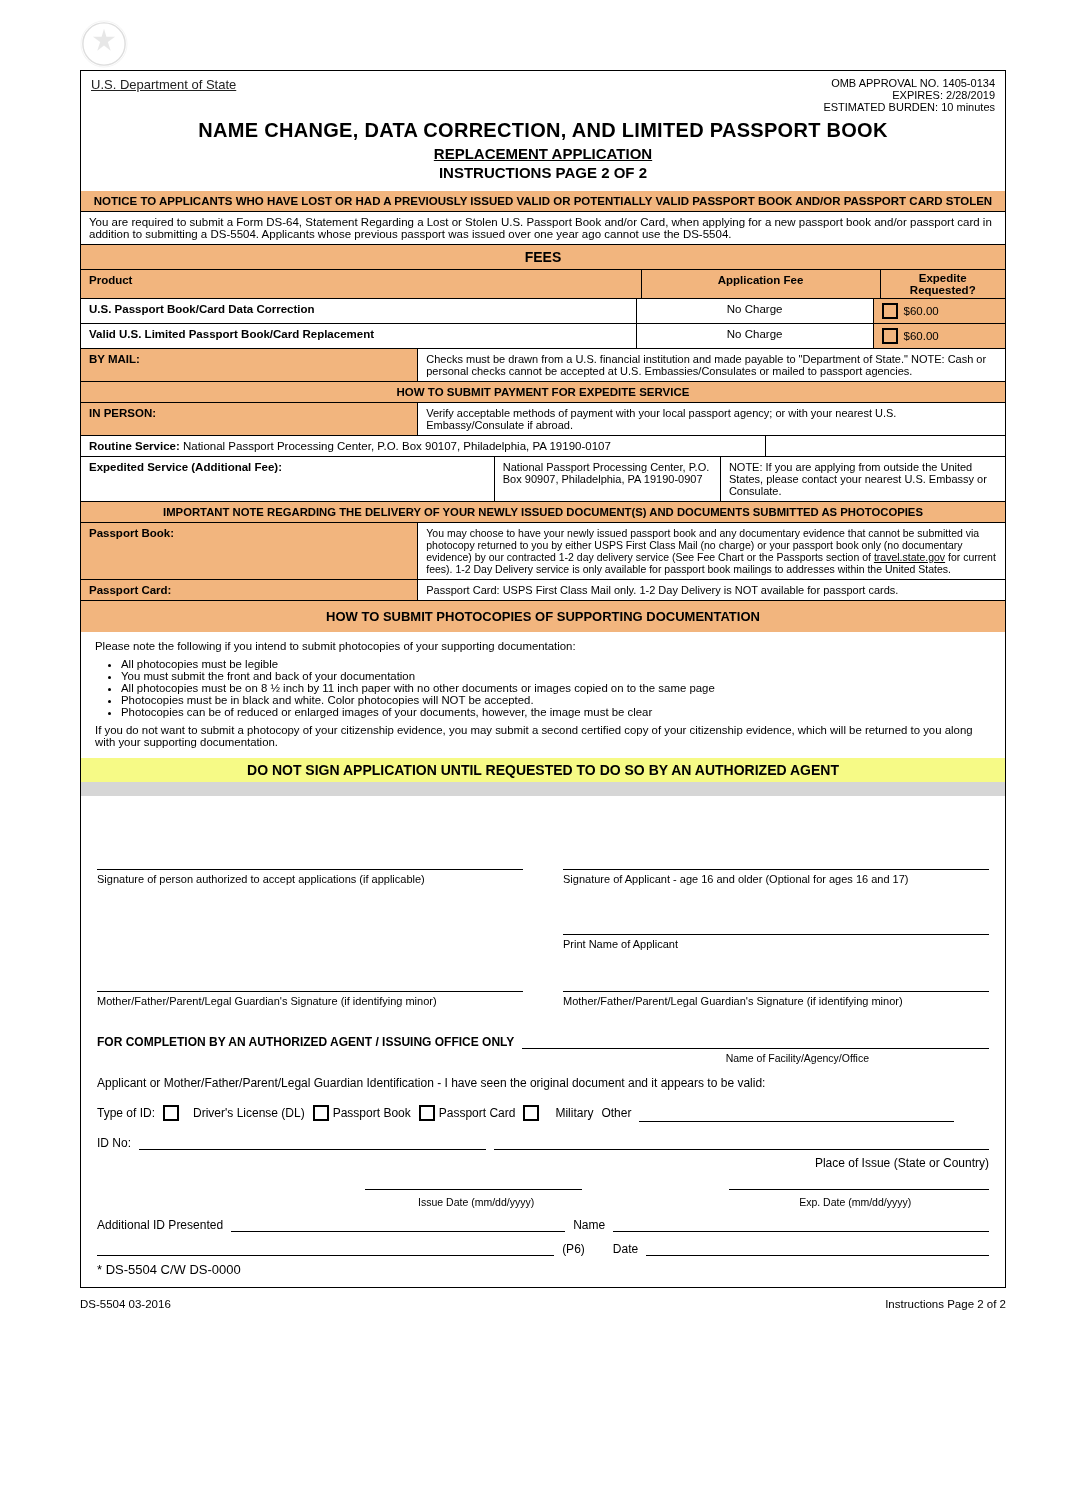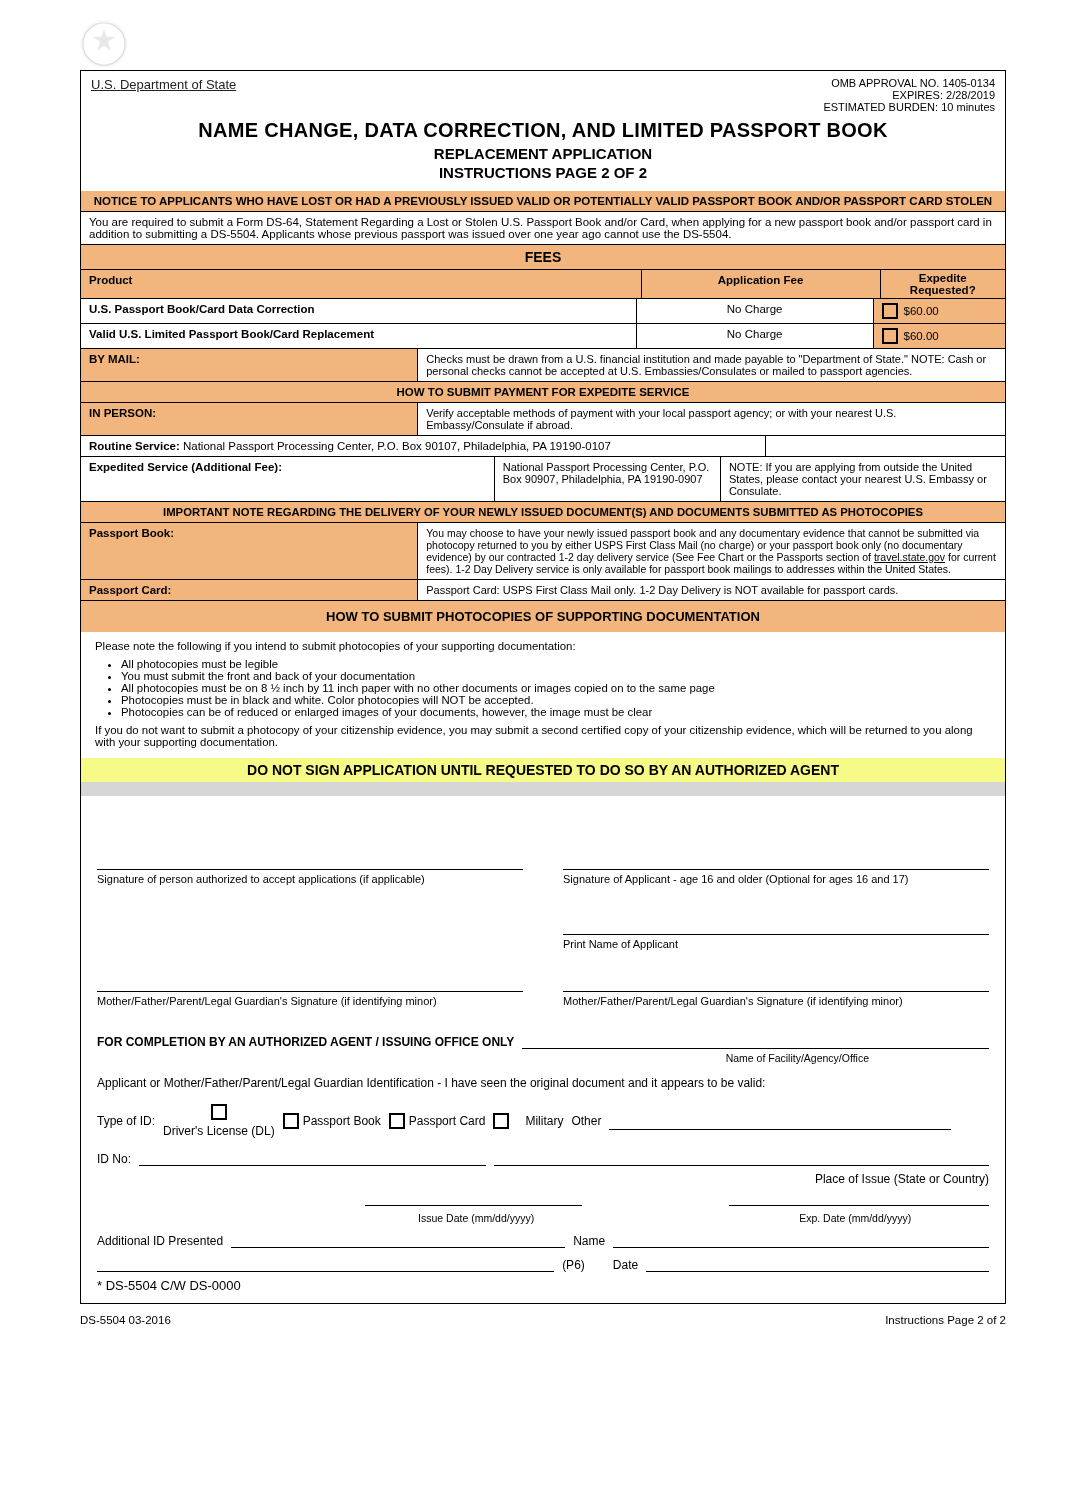--- a/index.html
+++ b/index.html
@@ -7,21 +7,21 @@
 .page { width: 1086px; padding: 20px 80px 40px 80px; }
 .seal { width: 48px; height: 48px; opacity: .28; margin-bottom: 2px; }
 .seal svg { width: 100%; height: 100%; }
 .form-border { border: 1.5px solid #000; }
 .header-row { display: flex; align-items: flex-start; padding: 6px 10px 2px; }
 .header-left { flex: 1; font-size: 13px; }
 .header-right { text-align: right; font-size: 11px; }
 .link { text-decoration: underline; color: #222; }
 .title-block { text-align: center; padding: 4px 20px 10px; }
 .title-big { font-size: 20px; font-weight: bold; letter-spacing: .3px; }
-.title-line2 { font-size: 15px; font-weight: bold; margin-top: 3px; }
+.title-line2 { font-size: 15px; font-weight: bold; margin-top: 3px; text-decoration: underline; }
 .title-line3 { font-size: 15px; font-weight: bold; margin-top: 2px; }
 
 .orange { background: #f2b57e; }
 .yellow-row { background: #f6fa86; font-weight: bold; font-size: 14px; padding: 4px 10px; }
 .grey-row { background: #d6d6d6; height: 14px; }
 
 .row { display: flex; border-top: 1px solid #000; }
 .noborder-top { border-top: none; }
 .cell { padding: 4px 8px; font-size: 11.5px; }
 .bold { font-weight: bold; }
@@ -188,21 +188,21 @@
       <div class="comp-row">
         <span class="comp-label bold">FOR COMPLETION BY AN AUTHORIZED AGENT / ISSUING OFFICE ONLY</span>
         <div class="comp-fill"></div>
       </div>
       <div style="text-align:right;font-size:10.5px;margin-top:-3px;padding-right:120px;">Name of Facility/Agency/Office</div>
 
       <div style="margin-top:12px;">Applicant or Mother/Father/Parent/Legal Guardian Identification - I have seen the original document and it appears to be valid:</div>
 
       <div class="comp-row" style="margin-top:14px;align-items:center;">
         <span class="comp-label">Type of ID:</span>
-        <span style="display:inline-flex;align-items:center;gap:4px;flex-direction:column;">
+        <span style="display:inline-flex;align-items:center;gap:14px;">
             <span class="chk"></span> 
             <span>Driver's License (DL)</span>
           </span>
         <span style="display:inline-flex;align-items:center;gap:4px;">
             <span class="chk"></span> 
             <span>Passport Book</span>
           </span>
         <span style="display:inline-flex;align-items:center;gap:4px;">
             <span class="chk"></span> 
             <span>Passport Card</span>

